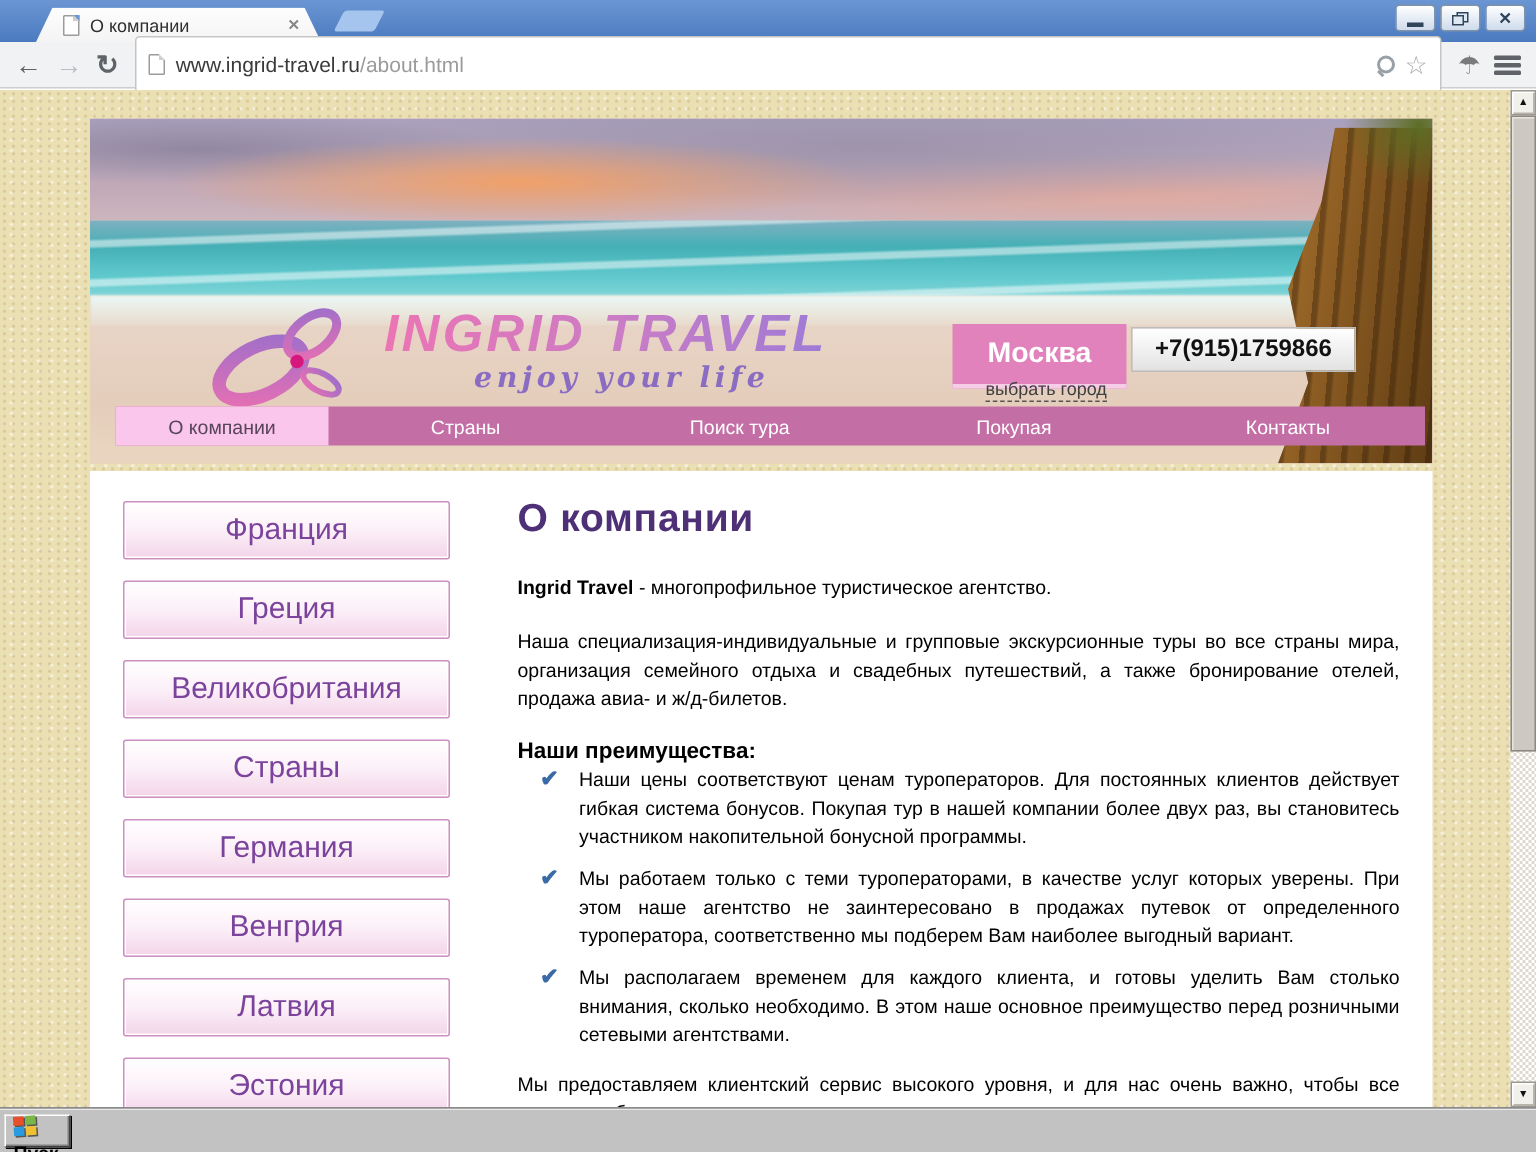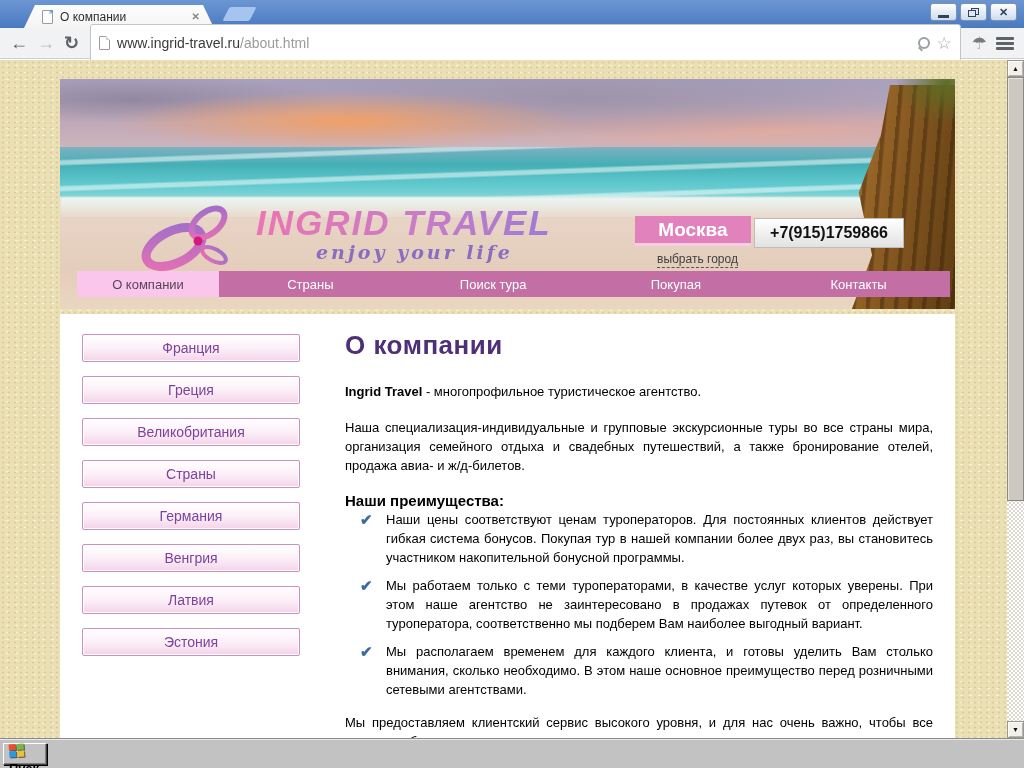--- a/index.html
+++ b/index.html
@@ -98,42 +98,42 @@
   
   #logo { position:absolute; left:78px; top:120px; width:420px; height:80px; }
   #logo svg { position:absolute; left:0; top:2px; }
   #brand { position:absolute; left:118px; top:4px; font-style:italic; font-weight:bold;
      font-size:35px; letter-spacing:2px; white-space:nowrap;
      background:linear-gradient(90deg, #ec74b4 0%, #c97cc6 55%, #9d7bd6 100%);
      -webkit-background-clip:text; background-clip:text; color:transparent; }
   #tagline { position:absolute; left:178px; top:42px; font-family:"DejaVu Serif", serif;
      font-style:italic; font-weight:bold; font-size:19px; letter-spacing:3px; color:#8a6cc2;text-align:center; }
 
-  #citybox { position:absolute; left:575px; top:137px; width:116px; height:30px;
+  #citybox { position:absolute; left:575px; top:137px; width:116px; height:43px;
      background:#e182bc; border-bottom:3px solid #f6cde6; color:#fff; font-weight:bold;
      font-size:19px; display:flex; align-items:center; justify-content:center; }
   #phonebox { position:absolute; left:694px; top:139px; width:150px; height:30px;
      background:linear-gradient(#ffffff,#e2e2e2); border:1px solid #bdbdbd; color:#111;
      font-weight:bold; font-size:16px; display:flex; align-items:center; justify-content:center; }
   #choosecity { position:absolute; left:597px; top:173px; font-size:12px; color:#3f3f3f;
      border-bottom:1px dashed #555; padding-bottom:1px; }
 
   
   #mainnav { position:absolute; left:17px; right:5px; bottom:12px; height:26px;
      background:#c46ea6; display:flex; }
   .nav-item { color:#fff; font-size:13px; display:flex; align-items:center; justify-content:center;
      flex:1; white-space:nowrap; }
   .nav-item.active { flex:0 0 142px; background:#fbc6ec; color:#574459; }
 
   
   #card { position:relative; background:#fff; margin-top:5px; height:450px; }
   #countries { position:absolute; left:22px; top:20px; display:flex; flex-direction:column; gap:14px; }
-  .country-btn { width:218px; height:28px; border:1px solid #cd8fc0; border-radius:2px;
+  .country-btn { width:218px; height:39px; border:1px solid #cd8fc0; border-radius:2px;
      background:linear-gradient(#ffffff, #fcf0f8 50%, #f3d4e9);
-     color:#7b439b; font-size:14px; display:flex; align-items:center; justify-content:center;
+     color:#7b439b; font-size:20px; display:flex; align-items:center; justify-content:center;
      box-shadow:inset 0 0 0 1px #fff; }
 
   #main { position:absolute; left:285px; top:16px; width:588px; color:#000; }
   #main h1 { font-size:26px; color:#4e3076; letter-spacing:.5px; margin-bottom:21px; }
   .p { font-size:13px; line-height:19px; margin-bottom:17px; }
   .just { text-align:justify; }
   #intro b { font-weight:bold; }
   #adv-title { font-size:15px; font-weight:bold; margin-bottom:1px; }
   .adv { display:flex; gap:9px; padding-left:15px; margin-bottom:9px; }
   .adv .check { flex:0 0 17px; color:#3a6ba6; font-size:15px; font-weight:bold; line-height:19px; }

